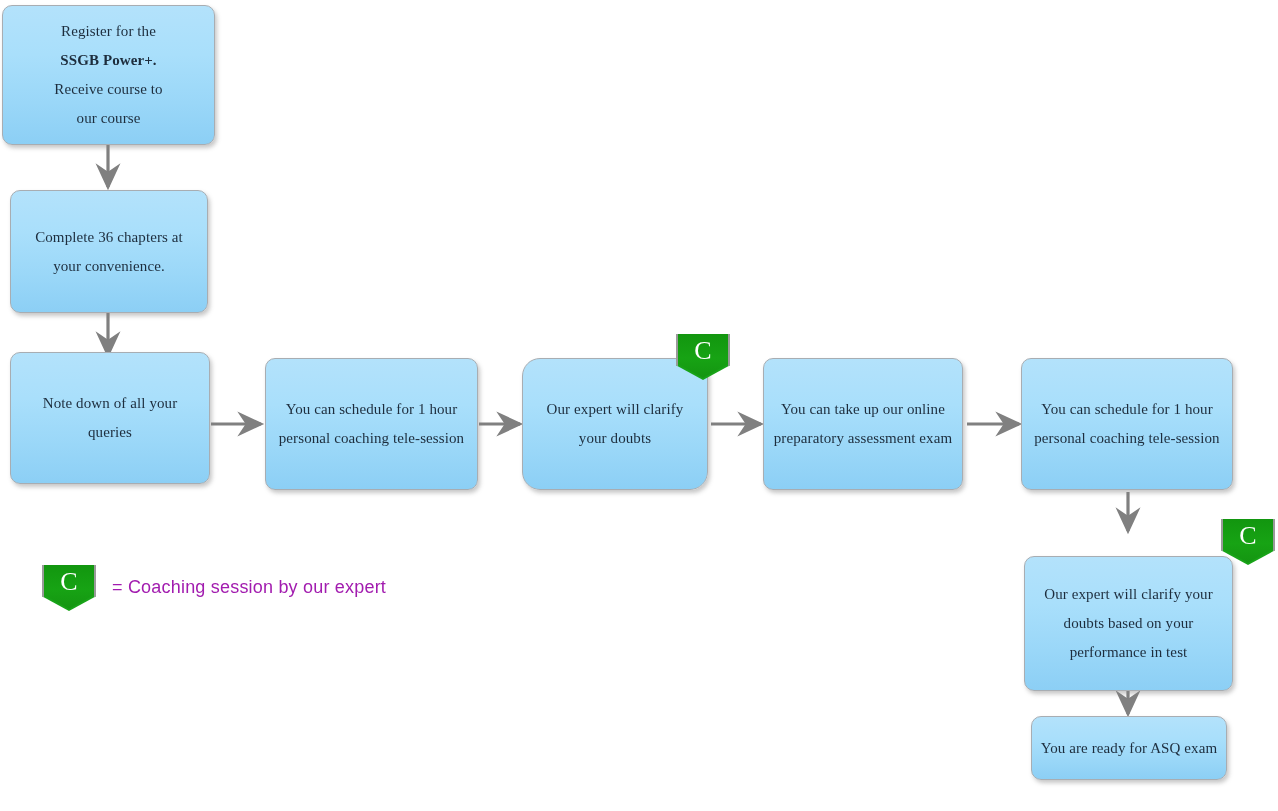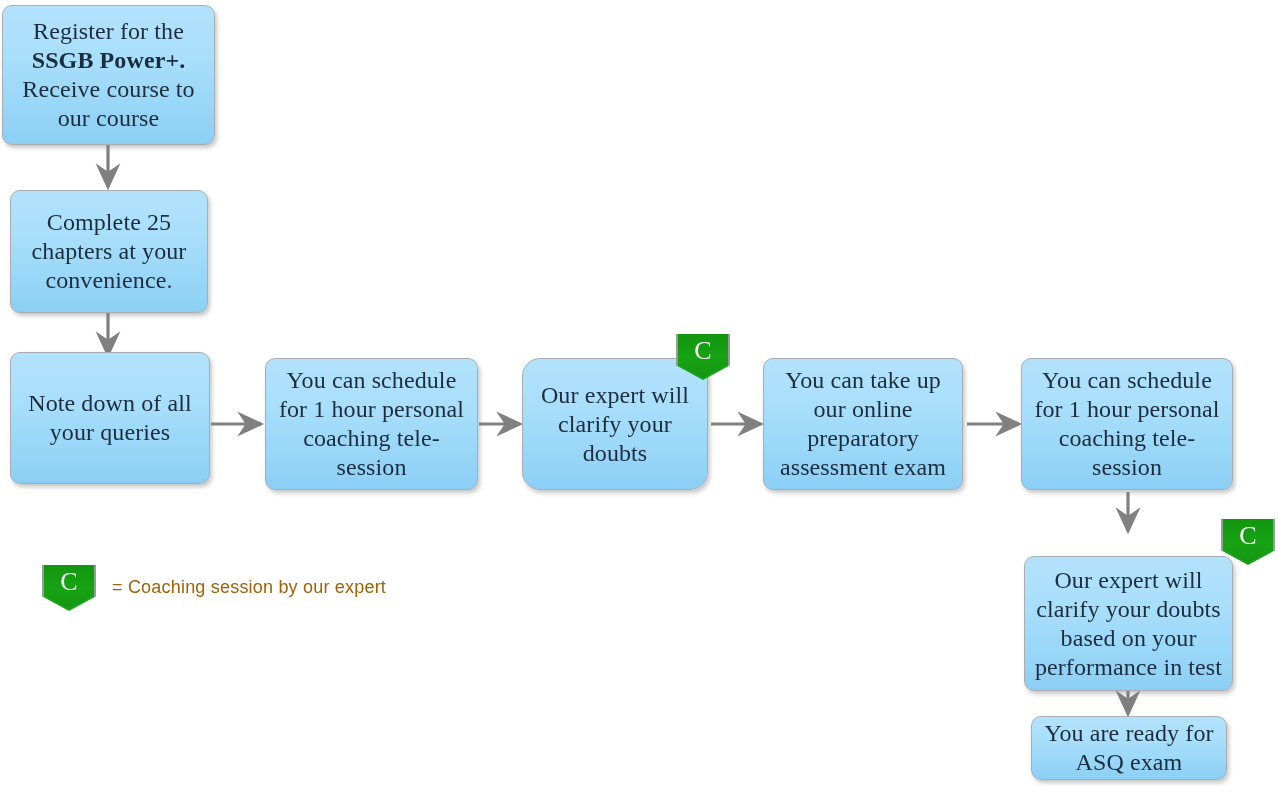--- a/index.html
+++ b/index.html
@@ -29,21 +29,21 @@
     border: 1px solid #a8adb2;
     border-radius: 10px;
     background: linear-gradient(to bottom, #b3e2fb 0%, #a9dffb 35%, #9ad7f8 70%, #8ccff5 100%);
     box-shadow: 2px 3px 4px rgba(130,130,130,0.45);
     display: flex;
     align-items: center;
     justify-content: center;
     text-align: center;
     color: #1d2d3d;
     font-family: "Liberation Serif", "DejaVu Serif", serif;
-    font-size: 24px;
+    font-size: 15px;
     line-height: 29px;
     padding: 2px 8px;
     letter-spacing: 0.1px;
   }
   .node .txt { display: block; width: 100%; }
   .node b { font-weight: bold; }
 
   
   .conn {
     position: absolute;
@@ -102,21 +102,21 @@
   #legend .legend-badge {
     position: absolute;
     left: 0; top: 0;
   }
   #legend .legend-text {
     position: absolute;
     left: 70px;
     top: 12px;
     font-family: "Liberation Sans", "DejaVu Sans", sans-serif;
     font-size: 18px;
-    color: #a16207;
+    color: #a21caf;
     white-space: nowrap;
     letter-spacing: 0.2px;
   }
 </style>
 </head>
 <body>
 
 <div id="canvas">
 
   <svg class="conn" width="1278" height="811" viewBox="0 0 1278 811" style="left:0;top:0;">
@@ -146,21 +146,21 @@
   <div class="node" style="left:2px; top:5px; width:213px; height:140px;">
     <span class="txt">
       <span>Register for the</span><br>
       <b>SSGB Power+.</b><br>
       <span>Receive course to</span><br>
       <span>our course</span>
     </span>
   </div>
 
   <div class="node" style="left:10px; top:190px; width:198px; height:123px; padding-left:14px; padding-right:14px;">
-    <span class="txt">Complete 25 chapters at your convenience.</span>
+    <span class="txt">Complete 36 chapters at your convenience.</span>
   </div>
 
   <div class="node" style="left:10px; top:352px; width:200px; height:132px; padding-left:10px; padding-right:10px;">
     <span class="txt">Note down of all your queries</span>
   </div>
 
   <div class="node" style="left:265px; top:358px; width:213px; height:132px; padding-left:8px; padding-right:8px;">
     <span class="txt">You can schedule for 1 hour personal coaching tele-session</span>
   </div>
 

